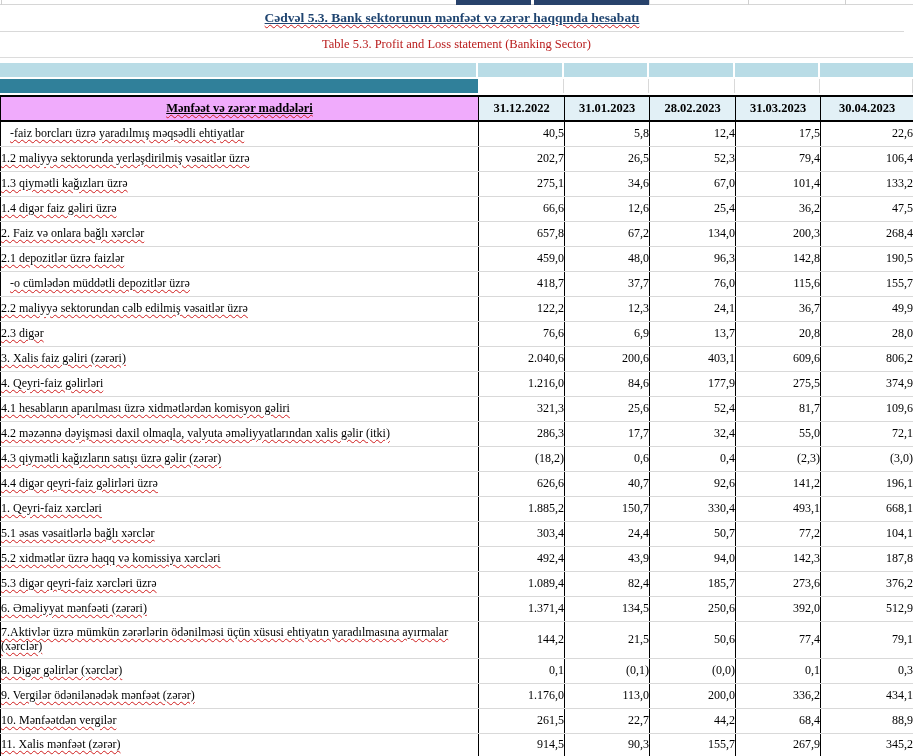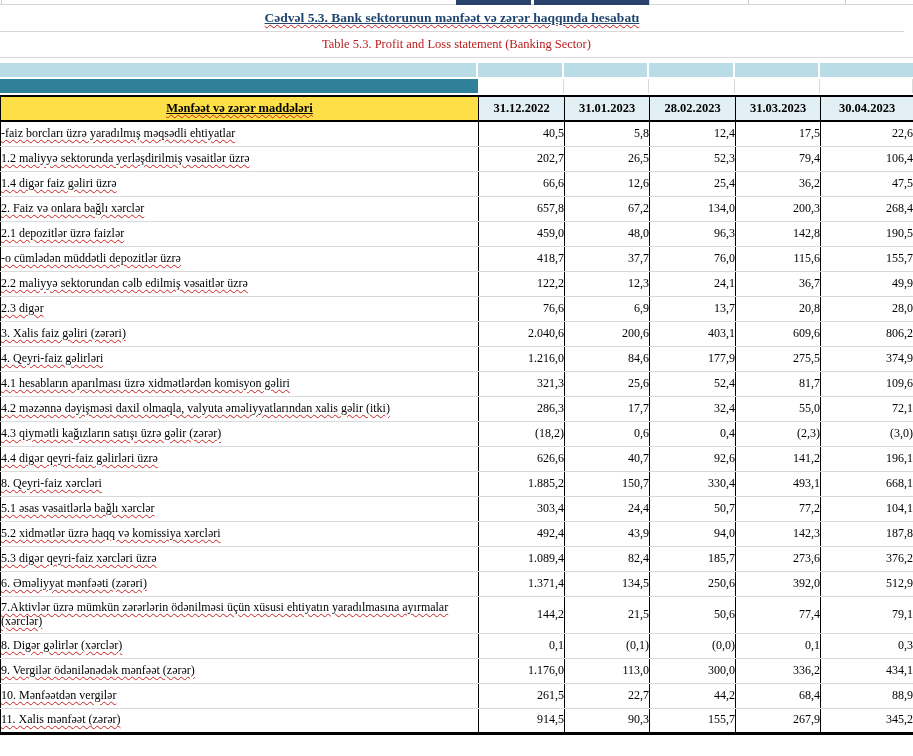--- a/index.html
+++ b/index.html
@@ -55,36 +55,36 @@
   }
   table.pl th{
     background:#e2f0f6;
     border-top:2px solid #000;
     border-bottom:2px solid #000;
     border-left:1px solid #000;
     border-right:1px solid #000;
     font-size:12.5px;font-weight:bold;
     height:22px;padding:0;text-align:center;
   }
-  table.pl th.items{background:#fde047;}
+  table.pl th.items{background:#f0abfc;}
   .hdr-underline{text-decoration:underline;text-decoration-color:#000;}
   table.pl td{
     border-left:1px solid #000;
     border-right:1px solid #000;
     border-bottom:1px solid #d9d9d9;
     font-size:12px;
     padding:0;
     vertical-align:middle;
     line-height:1.15;
   }
   table.pl tr{height:25px;}
   table.pl tr.tall{height:37px;padding-left:12px;}
   table.pl tr:last-child td{border-bottom:3px solid #000;}
   td.lbl{padding-left:4px;padding-right:2px;}
-  td.lbl.ind1{}
+  td.lbl.ind1{padding-left:9px;}
   td.lbl.ind2{padding-left:0;}
   td.val{text-align:right;padding-right:5px;}
 </style>
 </head>
 <body>
 
 <div class="page">
 
   <div class="top-strip">
     <div class="grayline"></div>
@@ -152,20 +152,28 @@
         </tr>
         <tr>
           <td class="lbl ind2"><span class="sp">1.2 maliyyə sektorunda yerləşdirilmiş vəsaitlər üzrə</span></td>
           <td class="val">202,7</td>
           <td class="val">26,5</td>
           <td class="val">52,3</td>
           <td class="val">79,4</td>
           <td class="val">106,4</td>
         </tr>
         <tr>
+          <td class="lbl ind2"><span class="sp">1.3 qiymətli kağızları üzrə</span></td>
+          <td class="val">275,1</td>
+          <td class="val">34,6</td>
+          <td class="val">67,0</td>
+          <td class="val">101,4</td>
+          <td class="val">133,2</td>
+        </tr>
+        <tr>
           <td class="lbl ind2"><span class="sp">1.4 digər faiz gəliri üzrə</span></td>
           <td class="val">66,6</td>
           <td class="val">12,6</td>
           <td class="val">25,4</td>
           <td class="val">36,2</td>
           <td class="val">47,5</td>
         </tr>
         <tr>
           <td class="lbl ind0"><span class="sp">2. Faiz və onlara bağlı xərclər</span></td>
           <td class="val">657,8</td>
@@ -248,21 +256,21 @@
         </tr>
         <tr>
           <td class="lbl ind2"><span class="sp">4.4 digər qeyri-faiz gəlirləri üzrə</span></td>
           <td class="val">626,6</td>
           <td class="val">40,7</td>
           <td class="val">92,6</td>
           <td class="val">141,2</td>
           <td class="val">196,1</td>
         </tr>
         <tr>
-          <td class="lbl ind0"><span class="sp">8. Qeyri-faiz xərcləri</span></td>
+          <td class="lbl ind0"><span class="sp">1. Qeyri-faiz xərcləri</span></td>
           <td class="val">1.885,2</td>
           <td class="val">150,7</td>
           <td class="val">330,4</td>
           <td class="val">493,1</td>
           <td class="val">668,1</td>
         </tr>
         <tr>
           <td class="lbl ind2"><span class="sp">5.1 əsas vəsaitlərlə bağlı xərclər</span></td>
           <td class="val">303,4</td>
           <td class="val">24,4</td>
@@ -307,21 +315,21 @@
           <td class="val">0,1</td>
           <td class="val">(0,1)</td>
           <td class="val">(0,0)</td>
           <td class="val">0,1</td>
           <td class="val">0,3</td>
         </tr>
         <tr>
           <td class="lbl ind0"><span class="sp">9. Vergilər ödənilənədək mənfəət (zərər)</span></td>
           <td class="val">1.176,0</td>
           <td class="val">113,0</td>
-          <td class="val">300,0</td>
+          <td class="val">200,0</td>
           <td class="val">336,2</td>
           <td class="val">434,1</td>
         </tr>
         <tr>
           <td class="lbl ind0"><span class="sp">10. Mənfəətdən vergilər</span></td>
           <td class="val">261,5</td>
           <td class="val">22,7</td>
           <td class="val">44,2</td>
           <td class="val">68,4</td>
           <td class="val">88,9</td>

